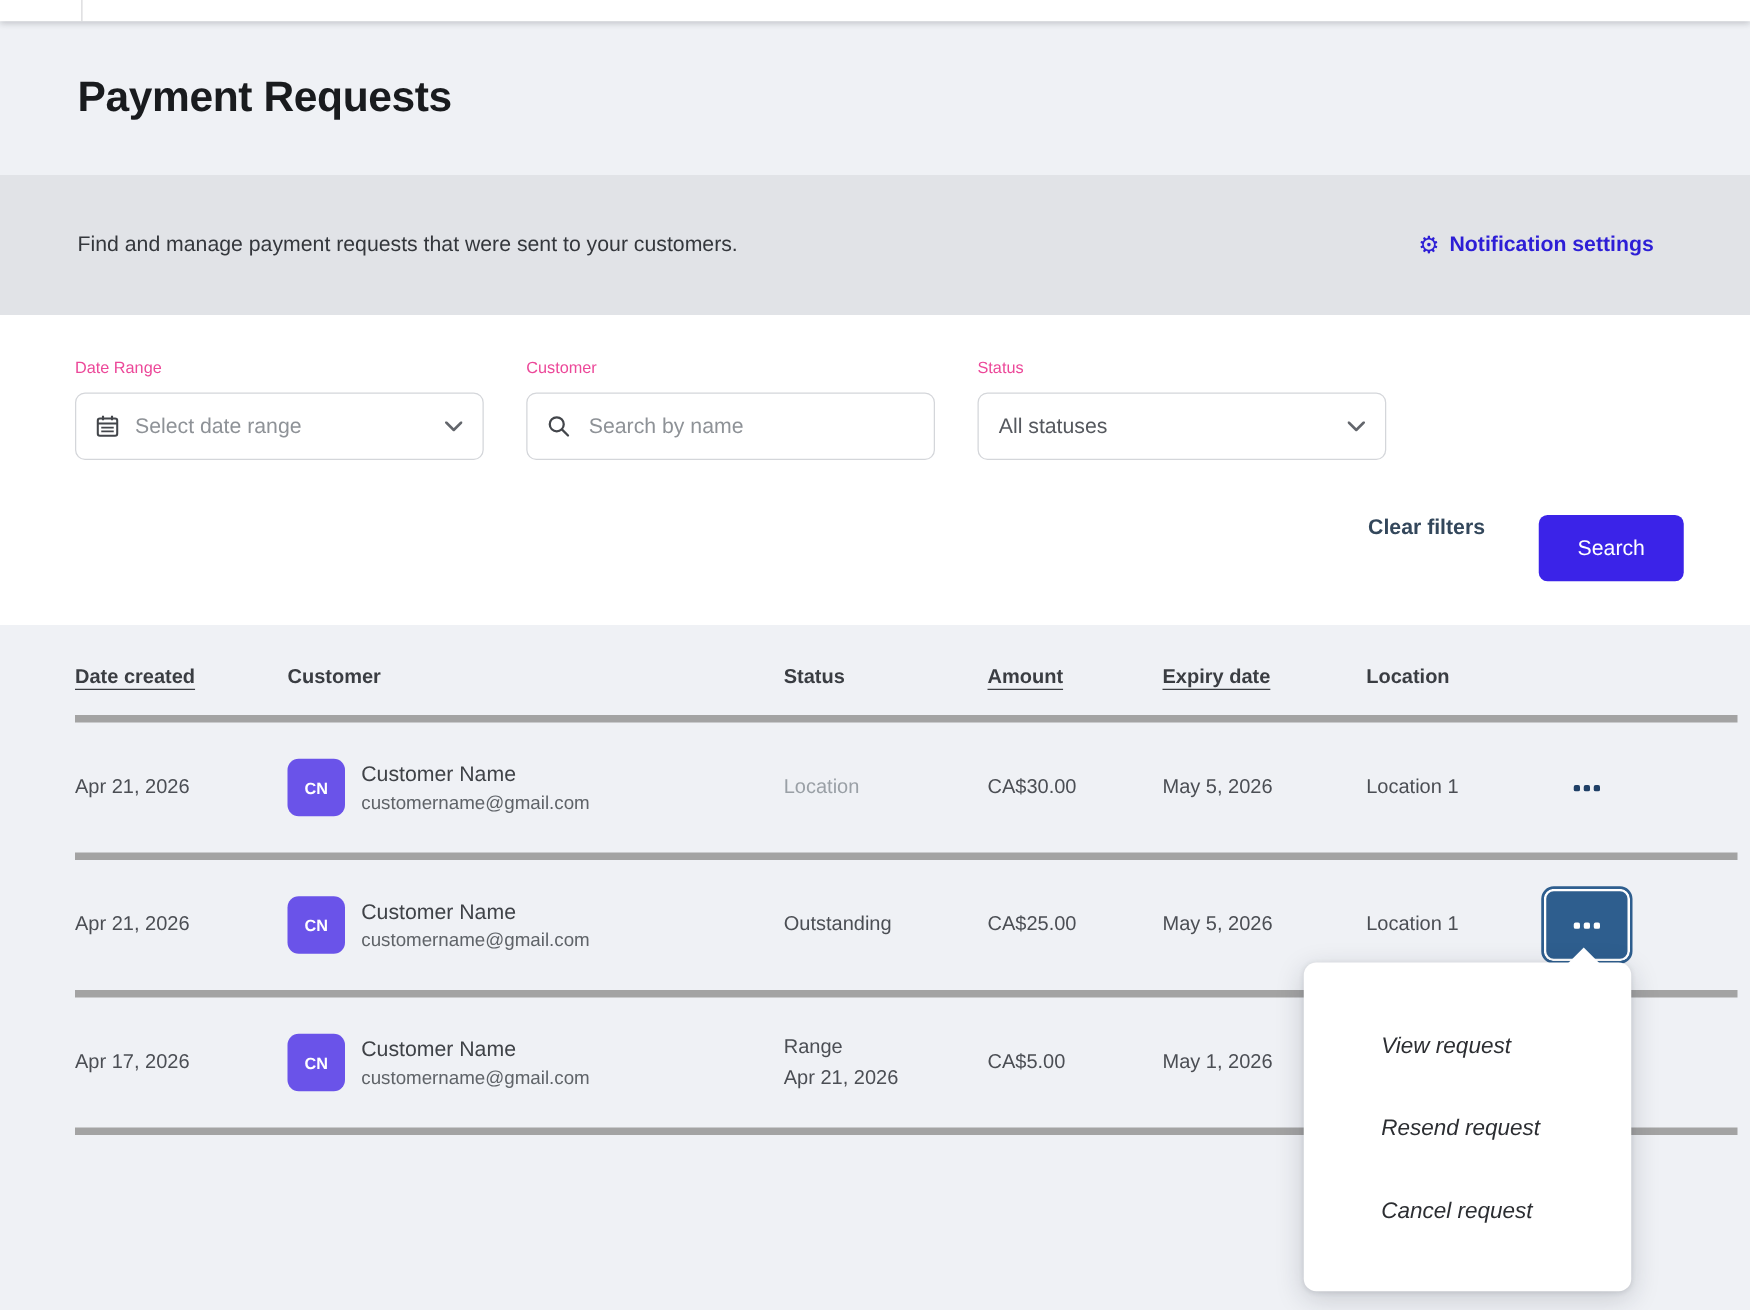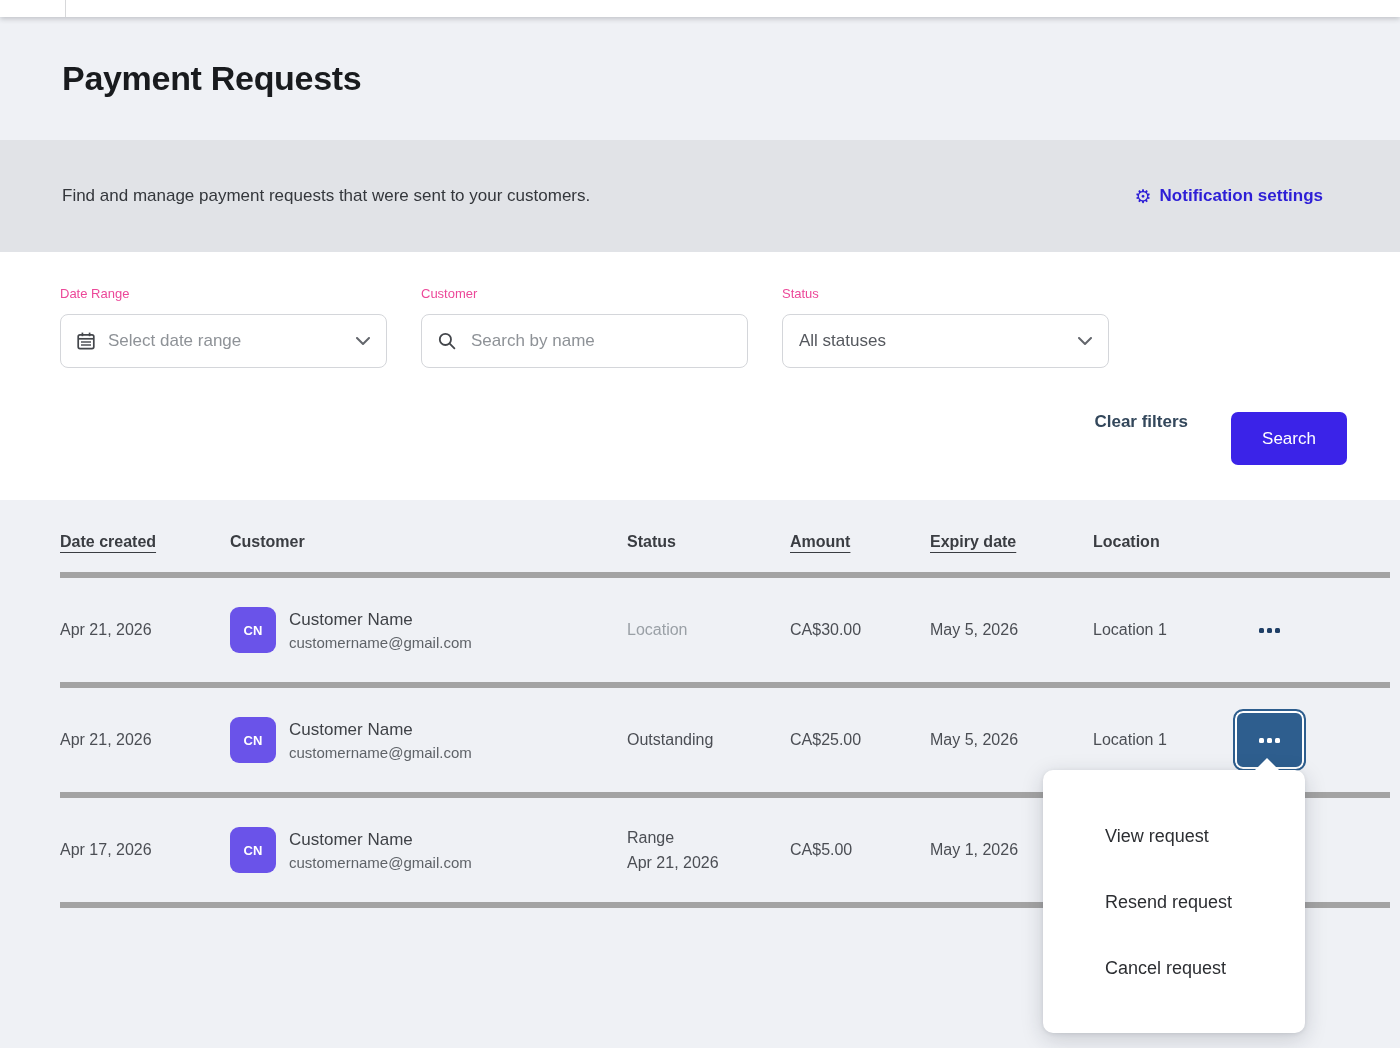--- a/index.html
+++ b/index.html
@@ -244,20 +244,21 @@
     border-bottom: 13px solid #ffffff;
   }
   .menu-item {
     height: 66px;
     display: flex;
     align-items: center;
     padding-left: 62px;
     font-size: 18px;
     color: #2c2e32;
     cursor: pointer;
+    font-style: italic;
   }
 </style>
 </head>
 <body>
 
 <div class="page">
 
   <div class="topbar">
     <div class="topbar-divider"></div>
   </div>

